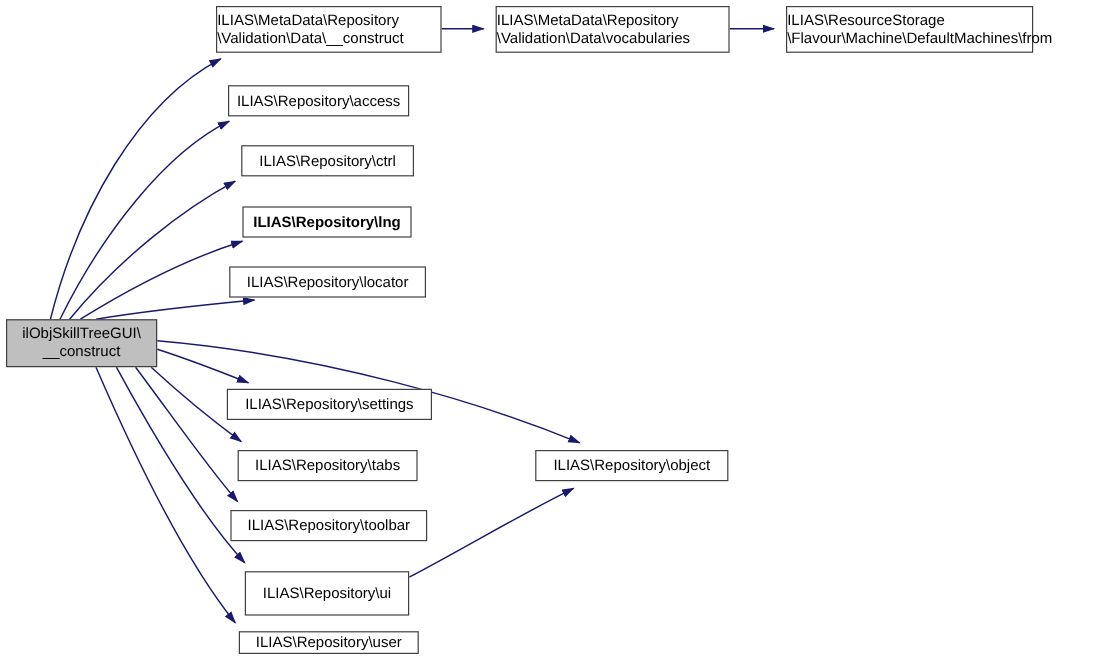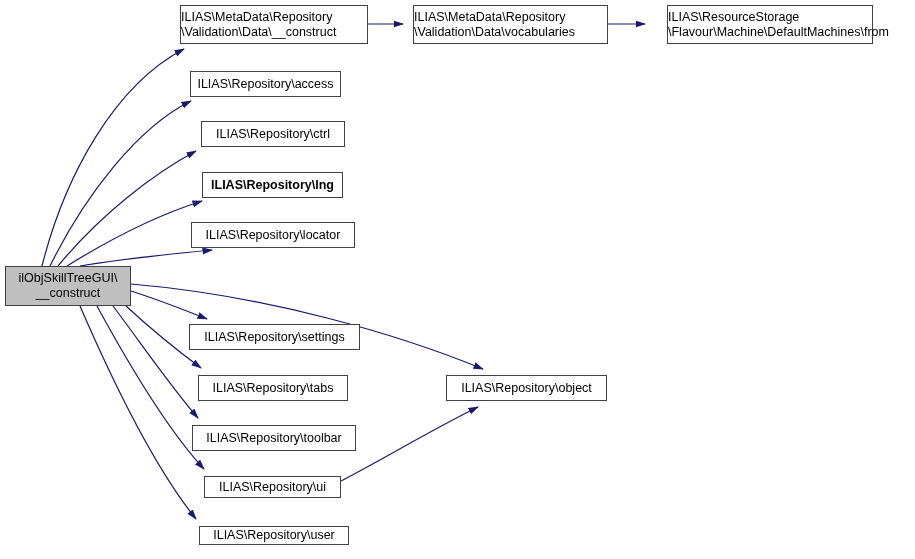--- a/index.html
+++ b/index.html
@@ -76,36 +76,36 @@
 
   <div class="node highlight" style="left:5px; top:266px; width:126px; height:40px;">ilObjSkillTreeGUI\
 __construct</div>
 
   <div class="node two-line" style="left:180px; top:5px; width:188px; height:39px;">ILIAS\MetaData\Repository
 \Validation\Data\__construct</div>
 
   <div class="node two-line" style="left:413px; top:5px; width:195px; height:39px;">ILIAS\MetaData\Repository
 \Validation\Data\vocabularies</div>
 
-  <div class="node two-line" style="left:655px; top:5px; width:206px; height:39px;margin-left:12px;">ILIAS\ResourceStorage
+  <div class="node two-line" style="left:655px; top:5px; width:206px; height:39px;">ILIAS\ResourceStorage
 \Flavour\Machine\DefaultMachines\from</div>
 
   <div class="node" style="left:190px; top:71px; width:151px; height:26px;">ILIAS\Repository\access</div>
 
   <div class="node" style="left:201px; top:121px; width:144px; height:26px;">ILIAS\Repository\ctrl</div>
 
   <div class="node" style="left:202px; top:172px; width:141px; height:26px;font-weight:bold;">ILIAS\Repository\lng</div>
 
   <div class="node" style="left:191px; top:222px; width:164px; height:26px;">ILIAS\Repository\locator</div>
 
   <div class="node" style="left:189px; top:324px; width:171px; height:26px;">ILIAS\Repository\settings</div>
 
   <div class="node" style="left:198px; top:375px; width:150px; height:26px;">ILIAS\Repository\tabs</div>
 
   <div class="node" style="left:192px; top:425px; width:164px; height:26px;text-align:right;">ILIAS\Repository\toolbar</div>
 
-  <div class="node" style="left:204px; top:476px; width:137px; height:22px;">ILIAS\Repository\ui</div>
+  <div class="node" style="left:204px; top:476px; width:137px; height:37px;">ILIAS\Repository\ui</div>
 
   <div class="node" style="left:199px; top:526px; width:150px; height:19px;">ILIAS\Repository\user</div>
 
   <div class="node" style="left:430px; top:375px; width:161px; height:26px;margin-left:16px;">ILIAS\Repository\object</div>
 
 </div>
 
 </body></html>

